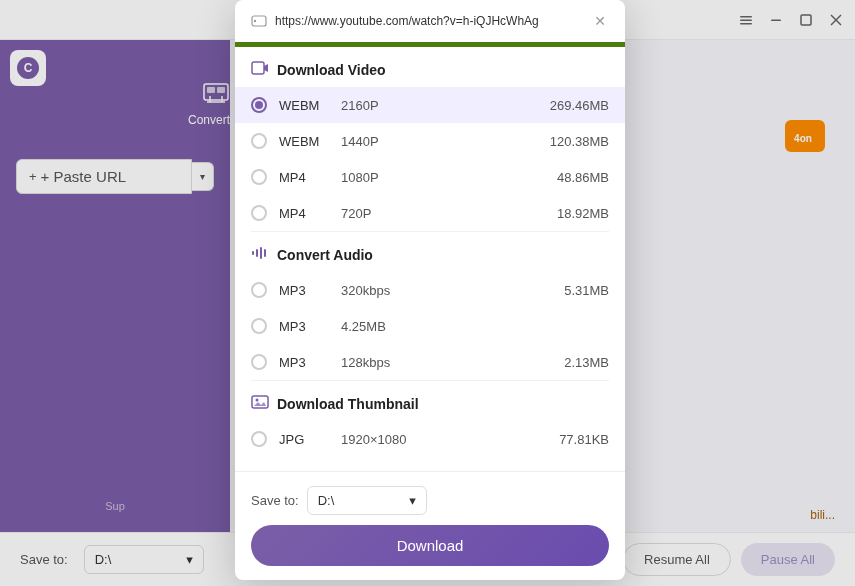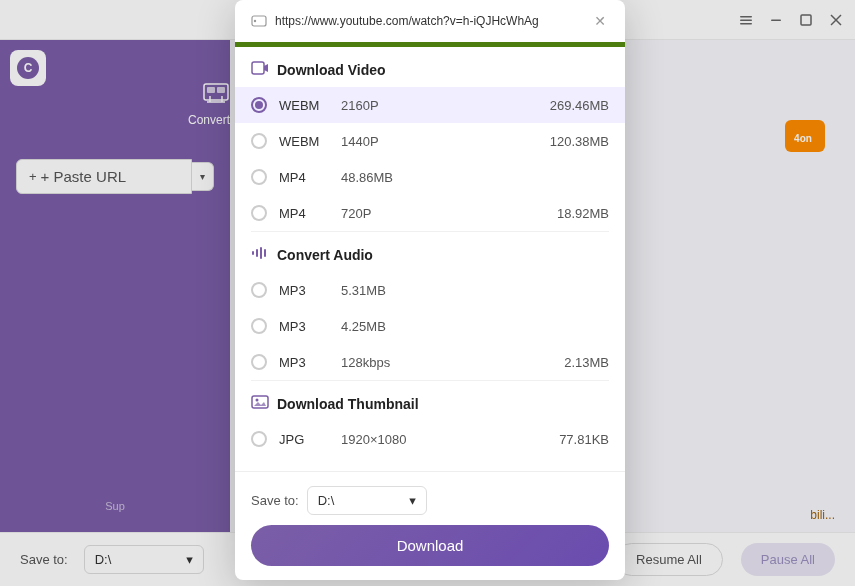--- a/index.html
+++ b/index.html
@@ -217,21 +217,21 @@
       color: #333;
       min-width: 120px;
       cursor: pointer;
       display: flex;
       align-items: center;
       justify-content: space-between;
     }
 
     .action-btns {
       display: flex;
-      gap: 18px;
+      gap: 10px;
       margin-left: auto;
     }
 
     .btn-resume {
       background: #fff;
       border: 1px solid #ddd;
       border-radius: 20px;
       padding: 8px 20px;
       font-size: 13px;
       color: #555;
@@ -582,20 +582,21 @@
         </div>
         <div class="format-row">
           <div class="radio-btn"></div>
           <span class="format-type">WEBM</span>
           <span class="format-quality">1440P</span>
           <span class="format-size">120.38MB</span>
         </div>
         <div class="format-row">
           <div class="radio-btn"></div>
           <span class="format-type">MP4</span>
+          <span class="format-quality">1080P</span>
           <span class="format-size">48.86MB</span>
         </div>
         <div class="format-row">
           <div class="radio-btn"></div>
           <span class="format-type">MP4</span>
           <span class="format-quality">720P</span>
           <span class="format-size">18.92MB</span>
         </div>
 
         <div class="divider"></div>
@@ -608,20 +609,21 @@
               <rect x="9" y="1" width="2" height="12" rx="1" fill="#7b5ea7"></rect>
               <rect x="13" y="3" width="2" height="8" rx="1" fill="#7b5ea7"></rect>
             </svg>
           </span>
           <span>Convert Audio</span>
         </div>
 
         <div class="format-row">
           <div class="radio-btn"></div>
           <span class="format-type">MP3</span>
+          <span class="format-quality">320kbps</span>
           <span class="format-size">5.31MB</span>
         </div>
         <div class="format-row">
           <div class="radio-btn"></div>
           <span class="format-type">MP3</span>
           <span class="format-size">4.25MB</span>
         </div>
         <div class="format-row">
           <div class="radio-btn"></div>
           <span class="format-type">MP3</span>

